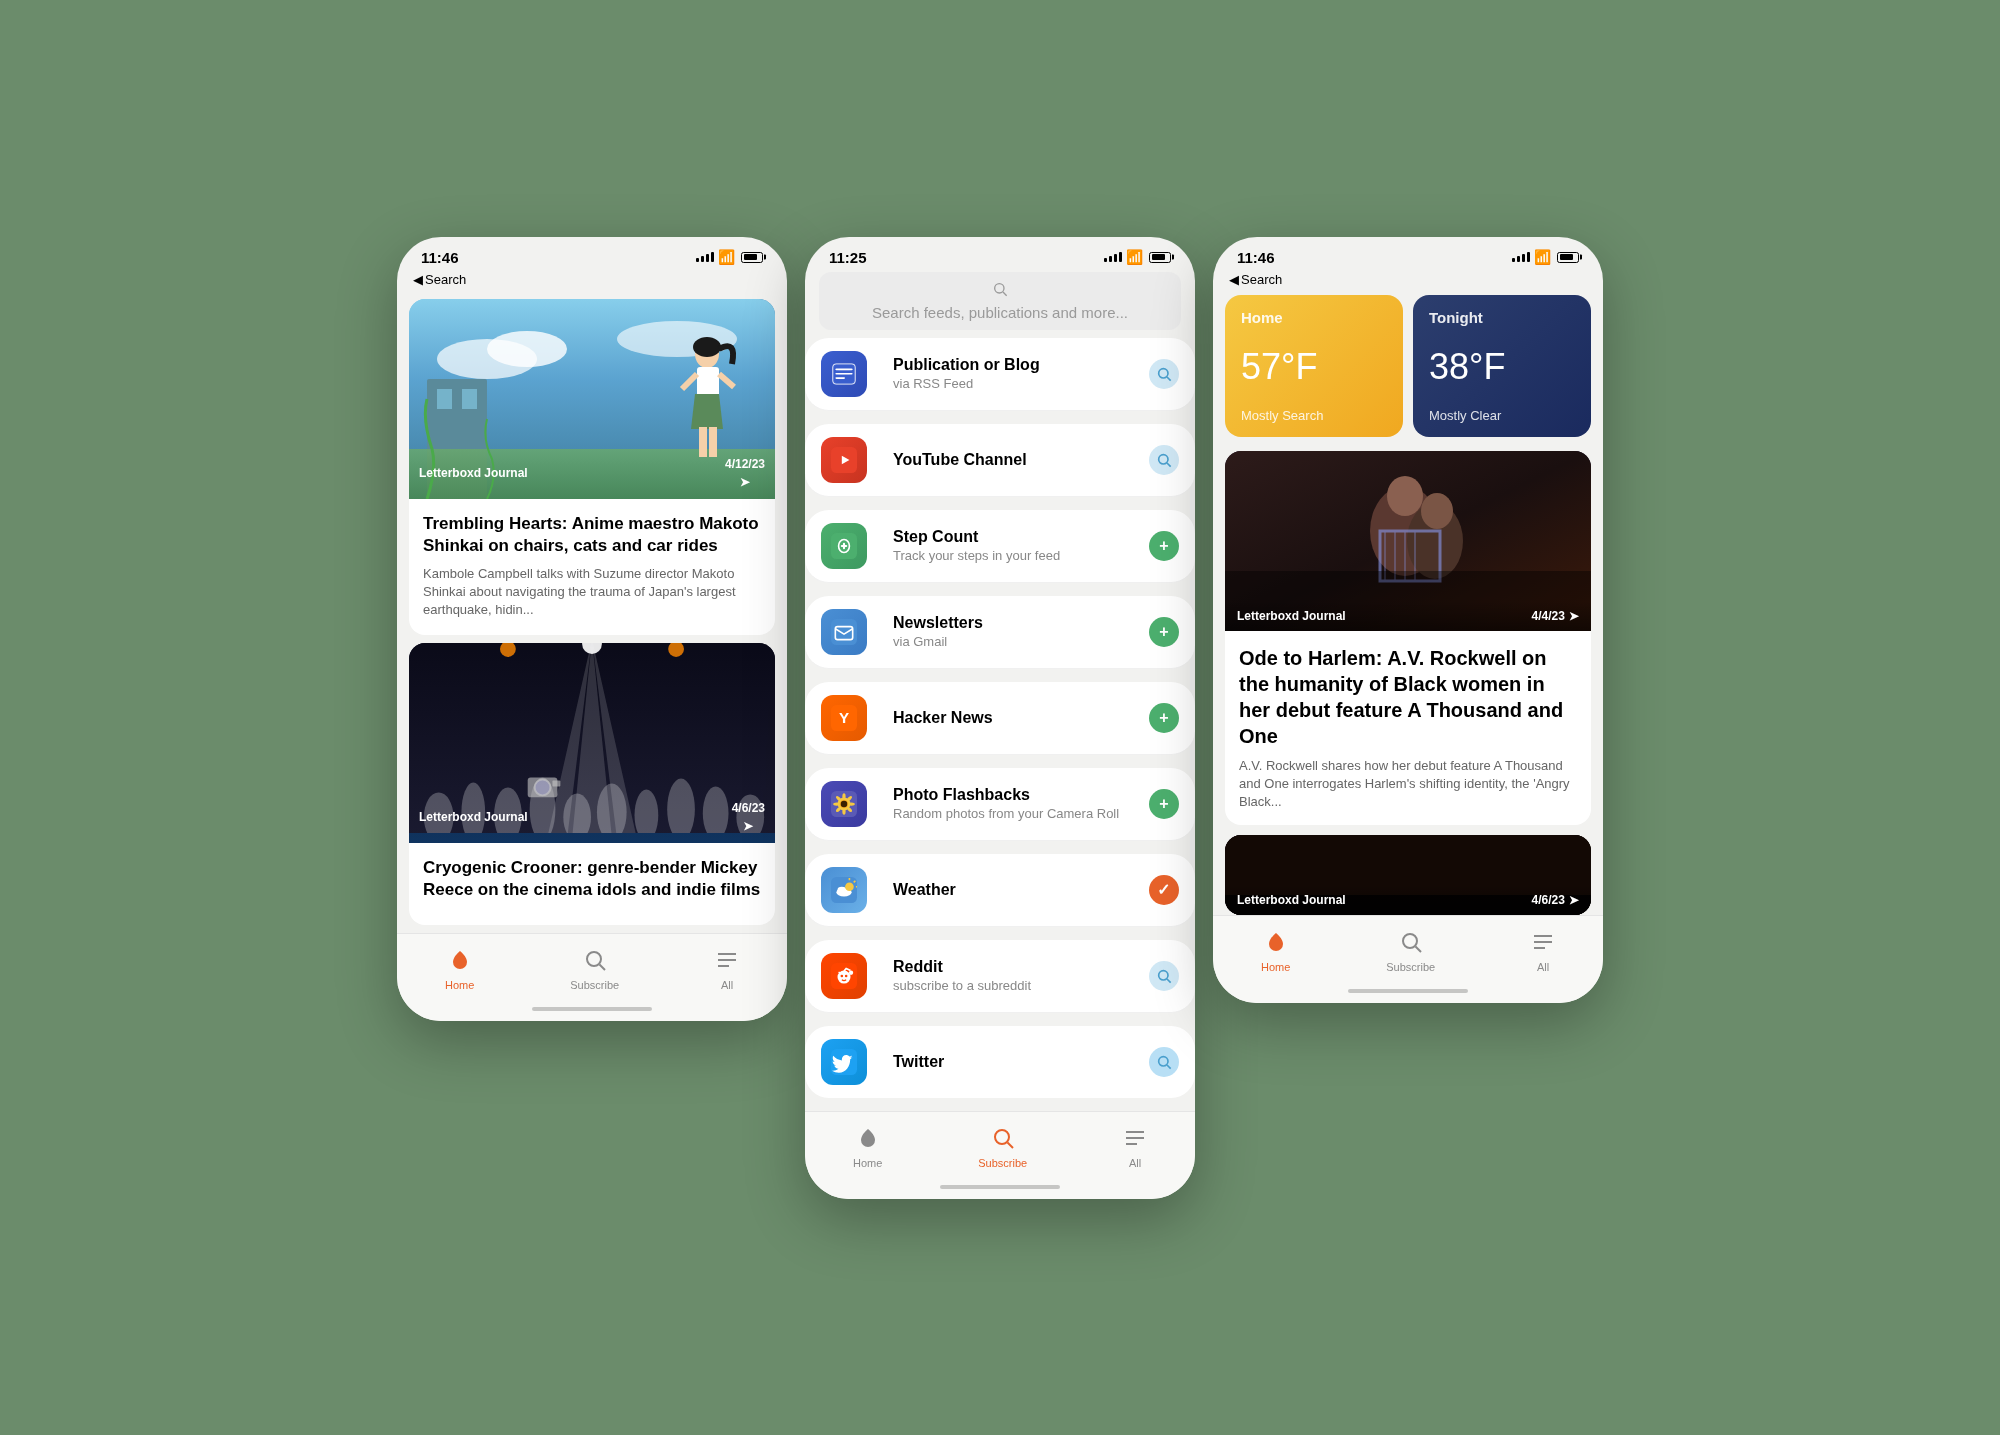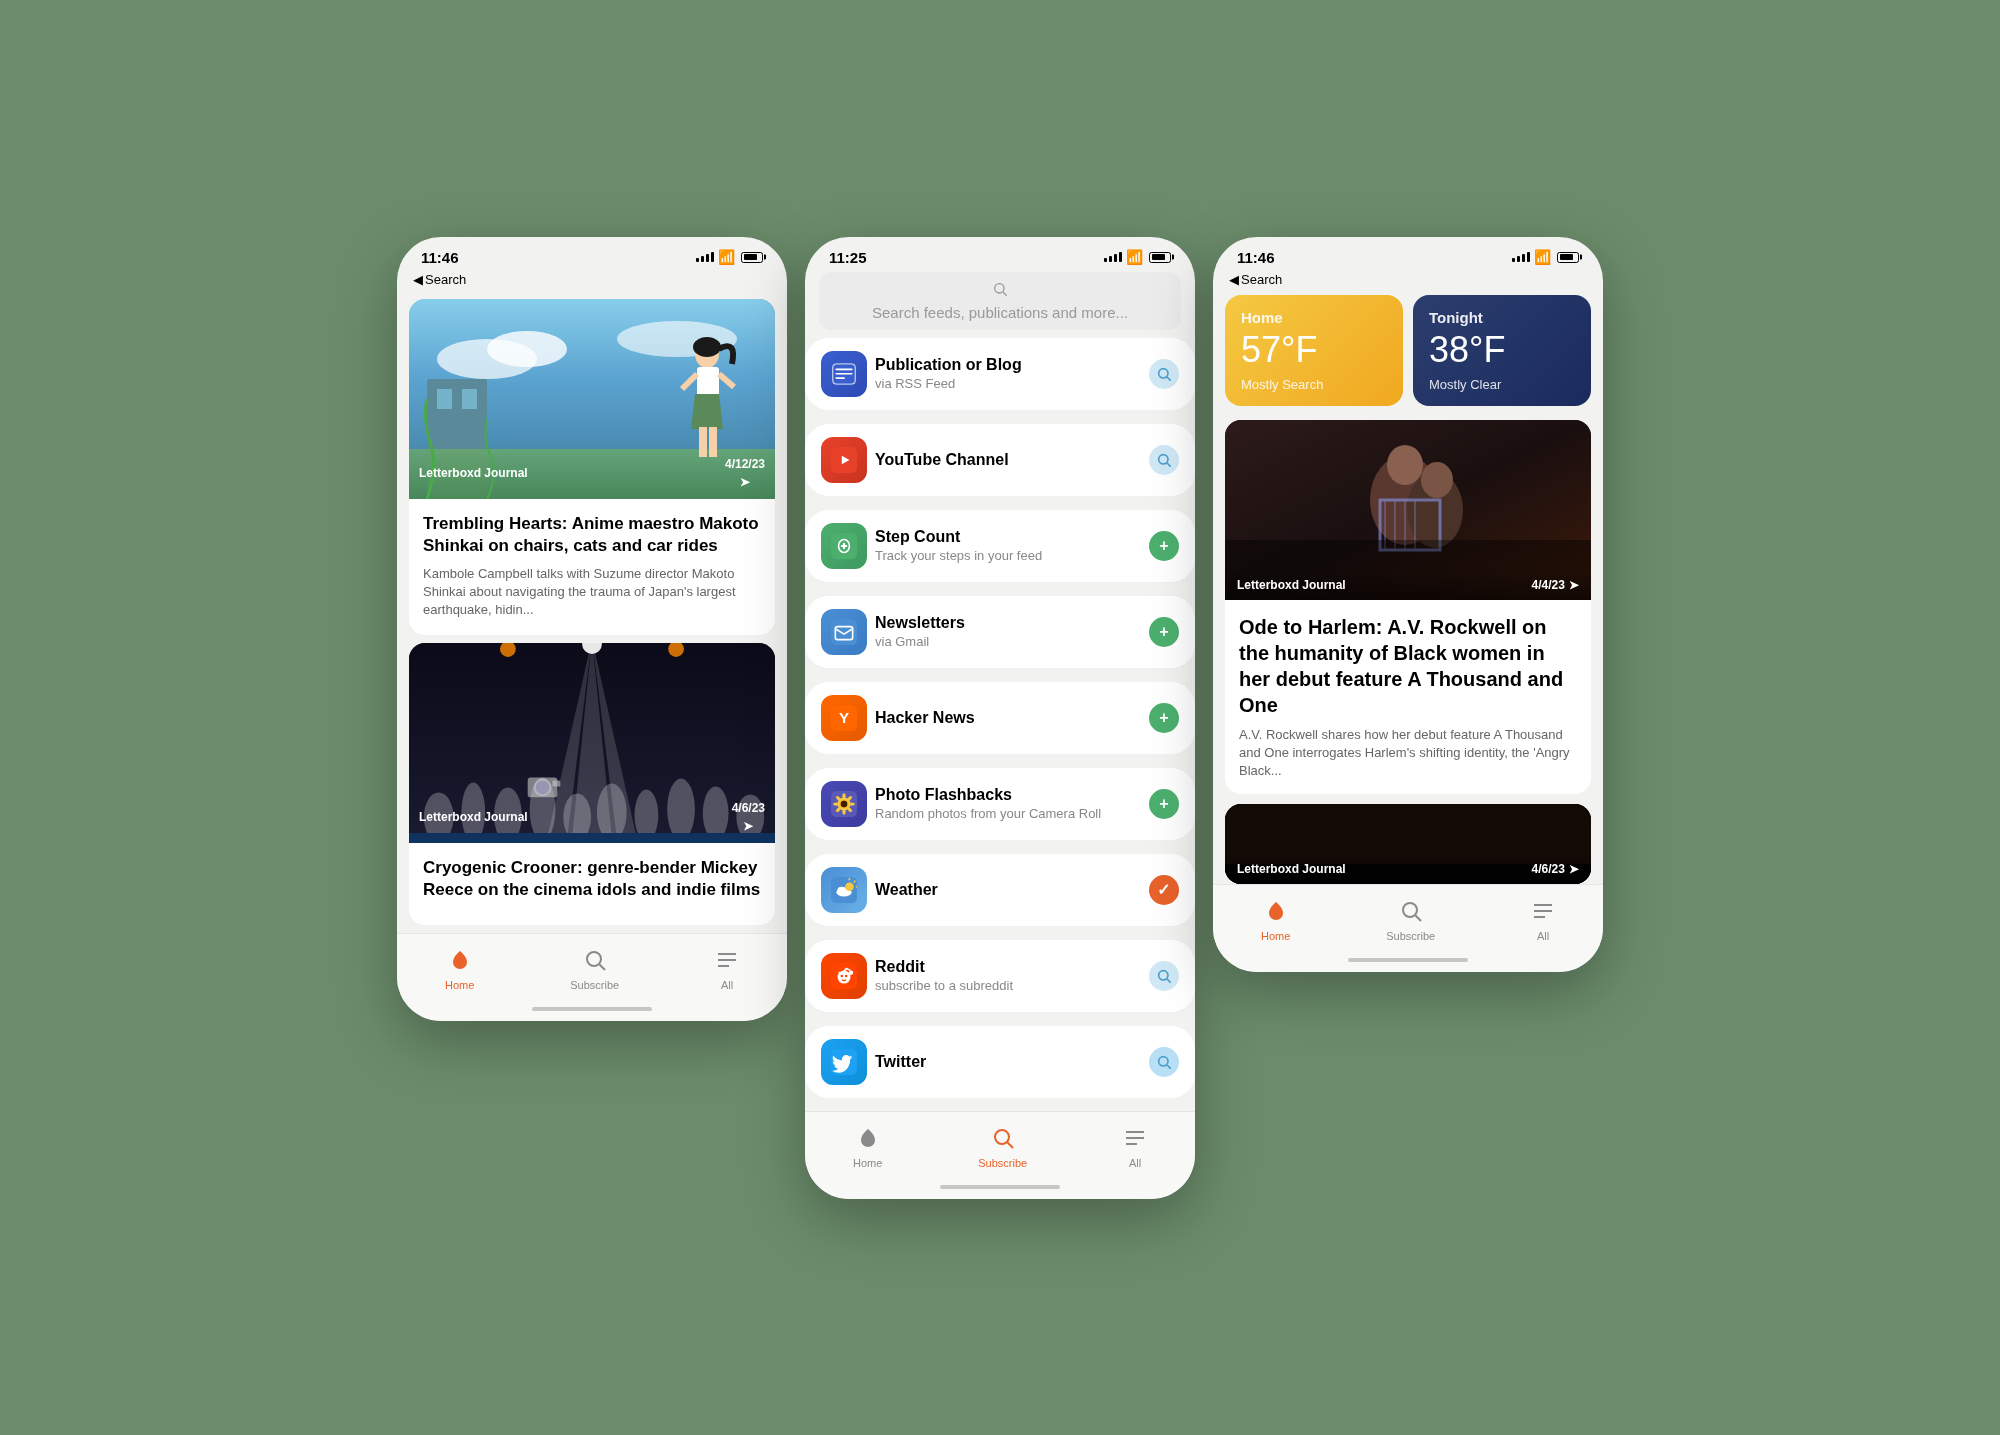--- a/index.html
+++ b/index.html
@@ -169,21 +169,21 @@
       padding: 9px 12px;
       gap: 7px;
       flex-direction: column;
     }
     .search-placeholder { font-size: 15px; color: #9a9a9a; }
     .feed-list { overflow-y: hidden; }
     .feed-item {
       display: flex;
       align-items: center;
       padding: 13px 16px;
-      gap: 8px;
+      gap: 26px;
       background: #fff;
       margin: 0 0 13px;
       border-bottom: 1px solid #f0f0f0;
       border-radius: 24px;
     }
     .feed-item-icon {
       width: 46px; height: 46px;
       border-radius: 12px;
       display: flex;
       align-items: center;
@@ -217,21 +217,21 @@
     }
     .weather-card {
       flex: 1;
       border-radius: 16px;
       padding: 14px 16px;
       color: #fff;
     }
     .weather-card-today { background: linear-gradient(135deg, #f5c842 0%, #f0a820 100%); }
     .weather-card-tonight { background: linear-gradient(135deg, #2c3e6e 0%, #1a2a5e 100%); }
     .weather-period { font-size: 15px; font-weight: 600; opacity: 0.9; }
-    .weather-temp { font-size: 36px; font-weight: 300; margin: 3px 0; }
+    .weather-temp { font-size: 36px; font-weight: 300; margin: 20px 0; }
     .weather-desc { font-size: 13px; opacity: 0.85; margin-top: 6px; }
 
     
     .letterboxd-card {
       background: #fff;
       border-radius: 16px;
       margin: 4px 12px 10px;
       overflow: hidden;
     }
     .lbxd-image {

